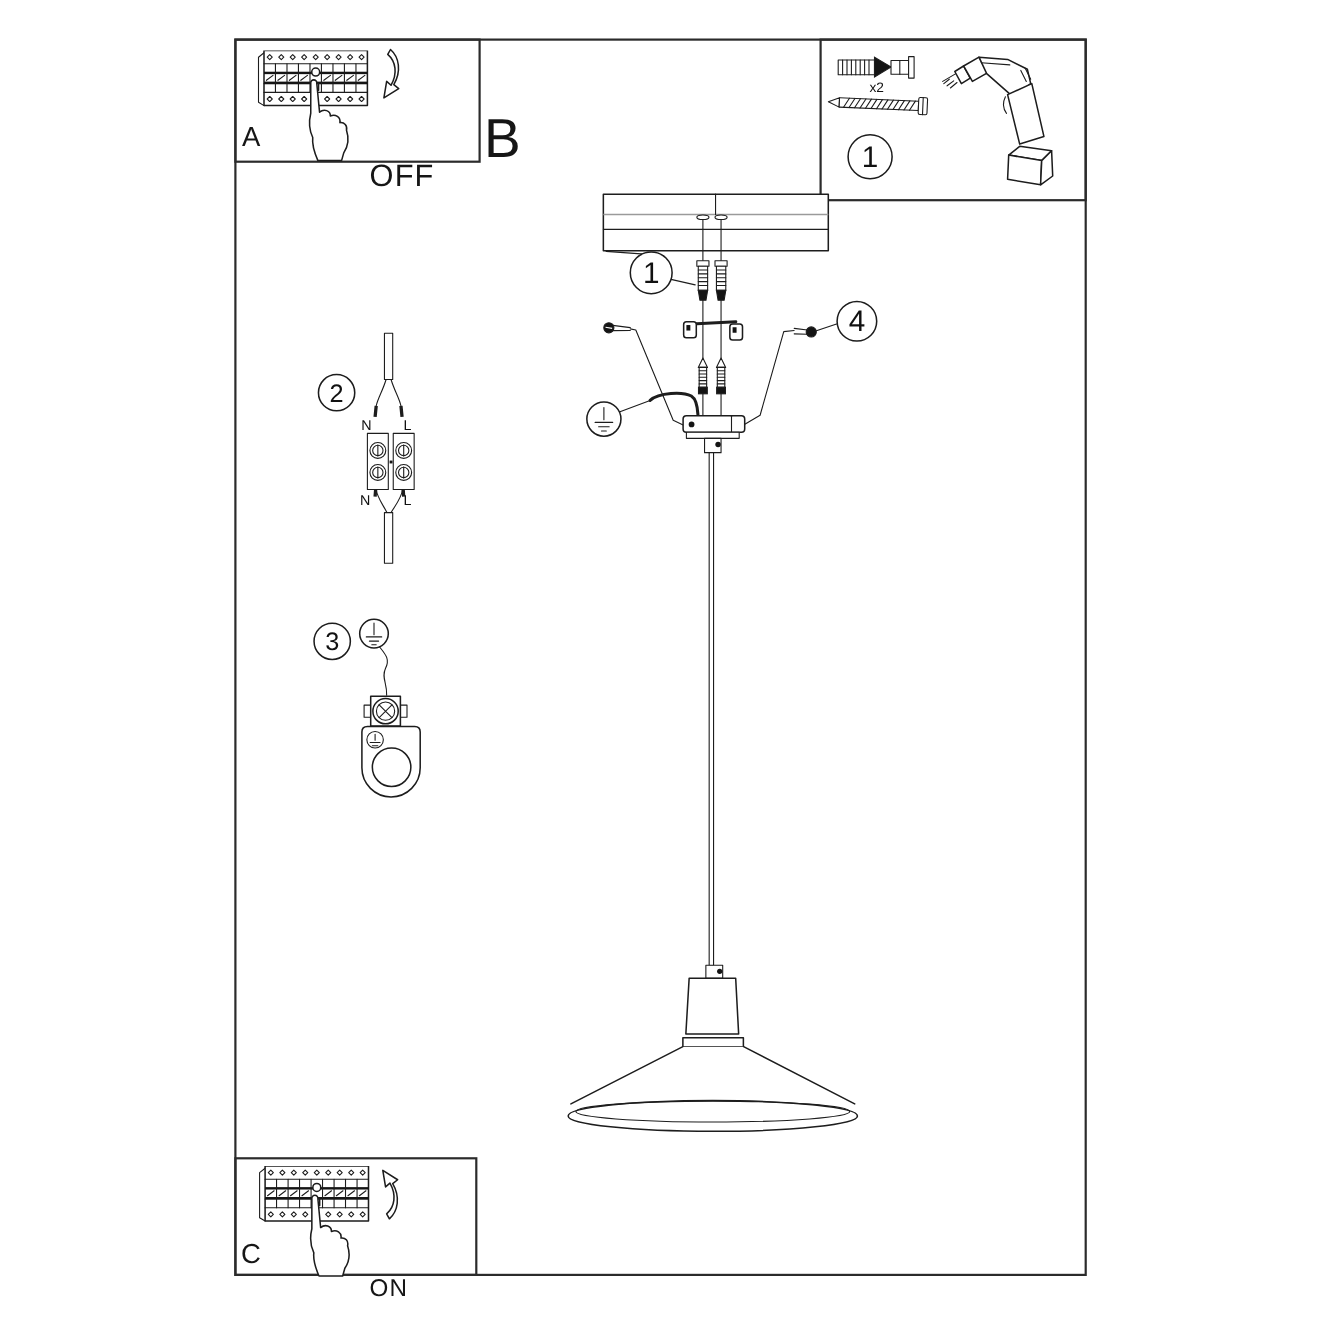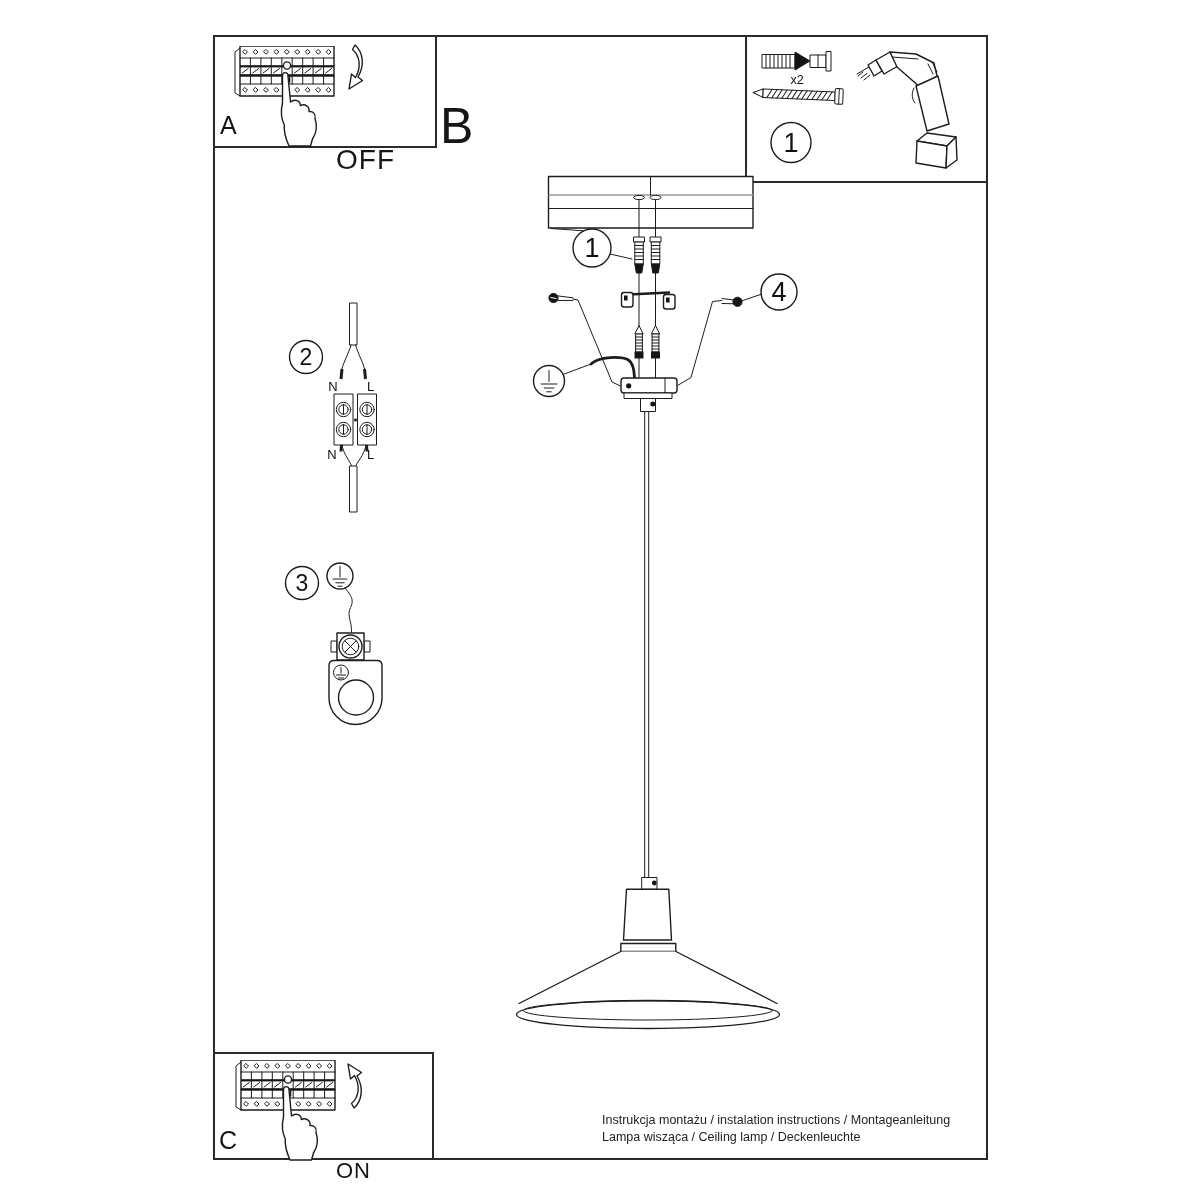--- a/index.html
+++ b/index.html
@@ -266,18 +266,14 @@
     <circle cx="55" cy="19.5" r="3.6" class="sw thin"></circle>
     <rect x="52.4" y="30" width="5.2" height="6" class="sw thin"></rect>
     <path d="M50.5,30 C50,25.5 56.5,25.5 56,30 L58.5,56 C62.5,52.5 68.5,54.5 68.3,59.5 C73,57.5 77.8,60.5 77,65.5 C81,65 84,68 83,72.5 C85.5,80 84.5,87 80.5,93 L78.5,100 L57,100 C53.5,92 51.5,86 52.3,79 C48.5,71 48.8,64 50.5,57 Z" class="sw"></path>
   </svg>
 
   <svg class="abs" style="left:341px;top:1058px;" width="26" height="52" viewBox="0 0 26 52">
     <path d="M13,2 C21,9 23,22 16,34 L20.5,37.5 L7,46 L9.5,31 L13.5,34.5 C19.5,24 18,13 10.5,6.5 Z" class="sw" transform="translate(0,52) scale(1,-1)"></path>
   </svg>
   <div class="letter" style="left:336px;top:1158px;font-size:22px;letter-spacing:1px;">ON</div>
 
-  <div class="footer">
-    <div>Instrukcja montażu / instalation instructions / Montageanleitung</div>
-    <div>Lampa wisząca / Ceiling lamp / Deckenleuchte</div>
-  </div>
 
 </div>
 
 </body></html>

